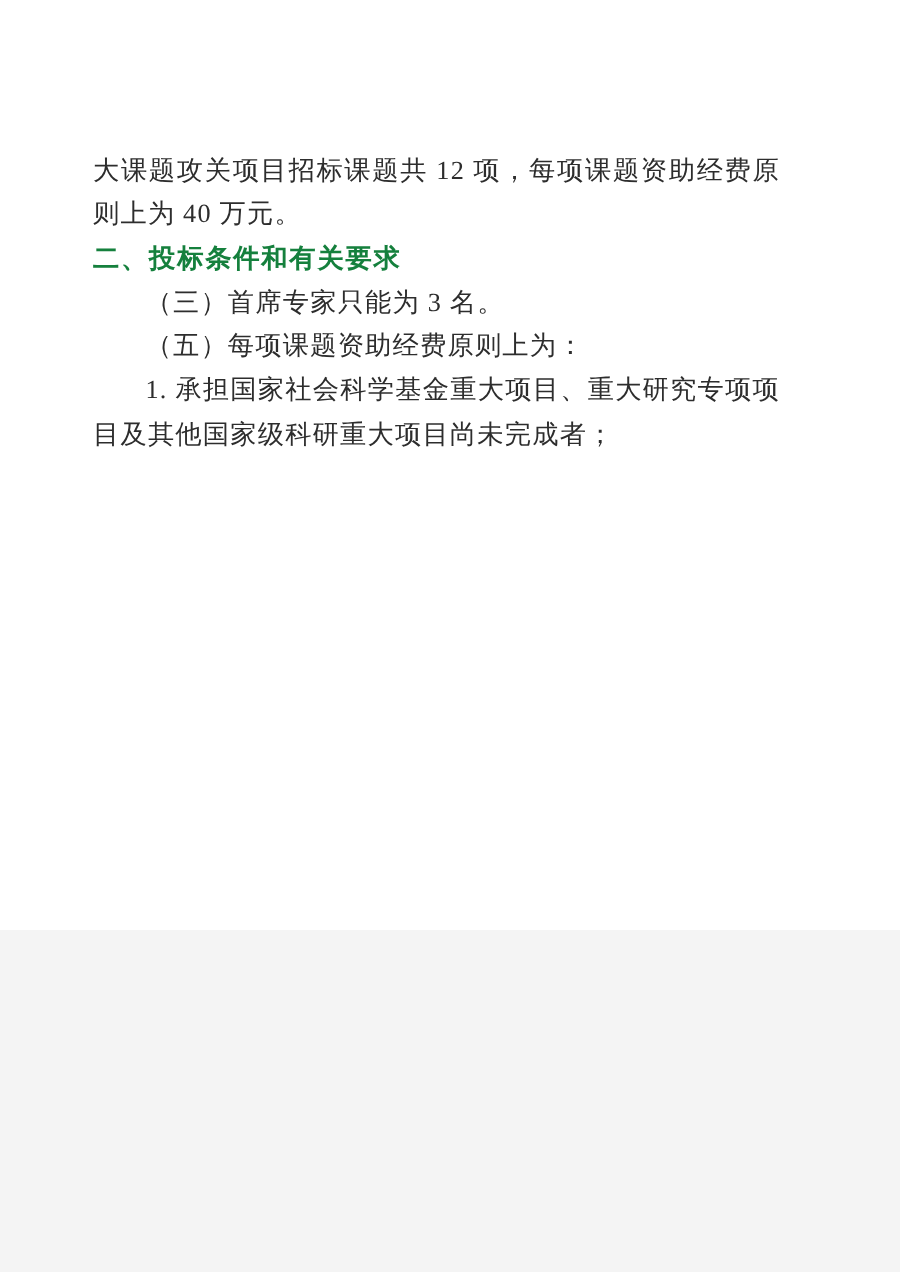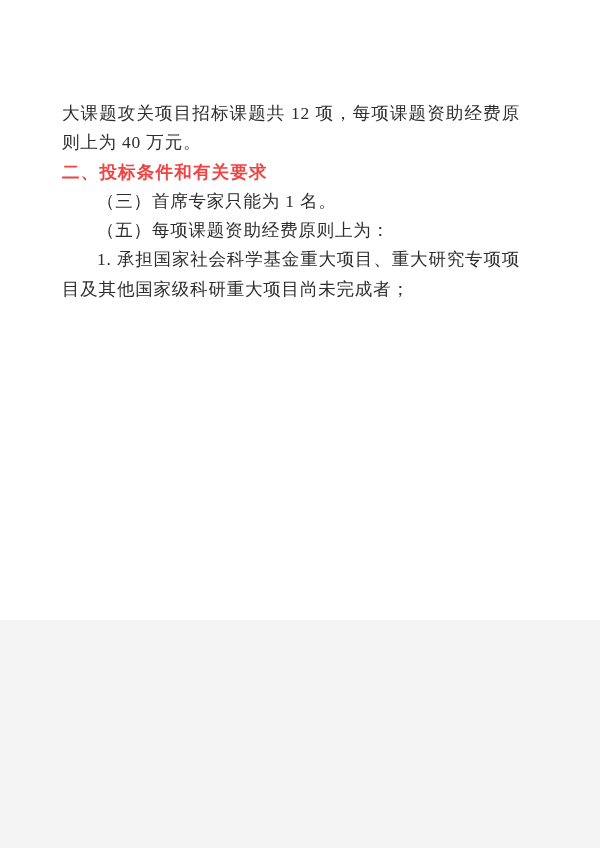--- a/index.html
+++ b/index.html
@@ -25,37 +25,37 @@
     font-size: 17.5px;
     line-height: 29.3px;
     text-align: justify;
     letter-spacing: 0.8px;
   }
   .para { margin: 0; }
   .para.indent { text-indent: 2em; }
   .para.heading {
     font-weight: bold;
     font-family: "Liberation Sans", "DejaVu Sans", sans-serif;
-    color: #ef4444;
+    color: #15803d;
     letter-spacing: 1.2px;
   }
   .page-number {
     position: absolute;
     left: 90px;
     top: 751px;
     font-size: 15.5px;
     color: #2d2d2d;
     letter-spacing: 2px;
   }
 </style>
 </head>
 <body>
 
 <div class="page">
   <div class="text-block">
     <p class="para">大课题攻关项目招标课题共 12 项，每项课题资助经费原则上为 40 万元。</p>
     <p class="para heading">二、投标条件和有关要求</p>
-    <p class="para indent">（三）首席专家只能为 1 名。</p>
+    <p class="para indent">（三）首席专家只能为 3 名。</p>
     <p class="para indent">（五）每项课题资助经费原则上为：</p>
     <p class="para indent">1. 承担国家社会科学基金重大项目、重大研究专项项目及其他国家级科研重大项目尚未完成者；</p>
   </div>
   <div class="page-number">— 2 —</div>
 </div>
 
 </body></html>

